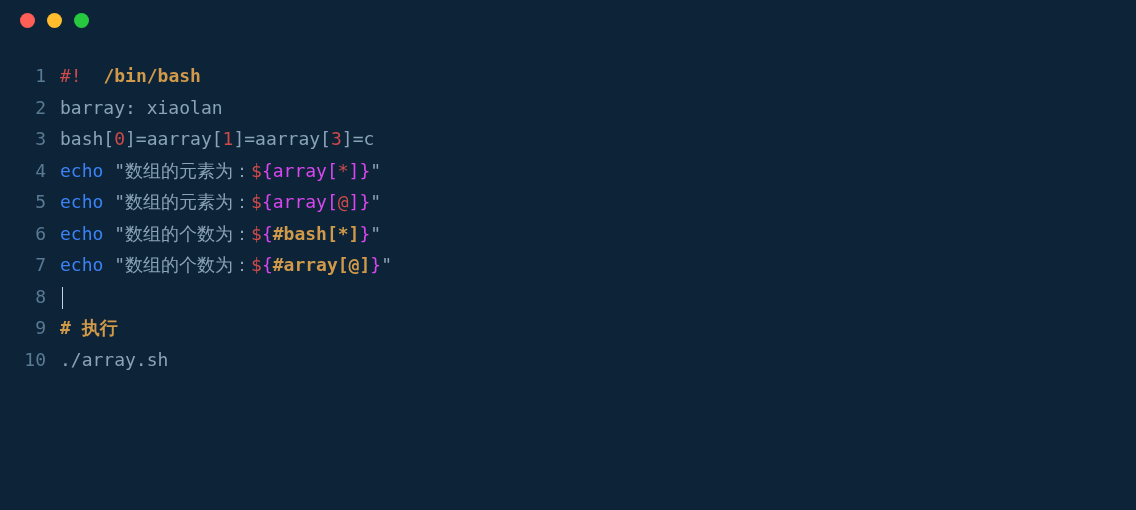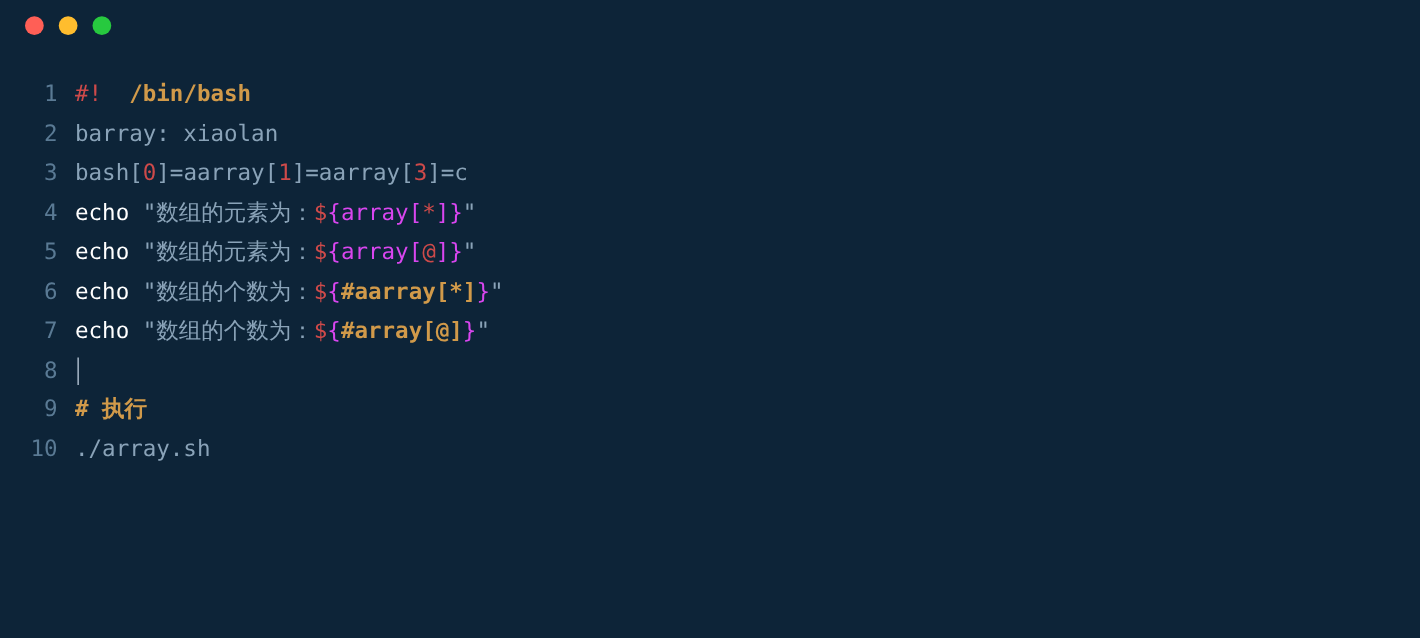--- a/index.html
+++ b/index.html
@@ -44,21 +44,21 @@
       width: 60px;
       text-align: right;
       color: #5a7a94;
       padding-right: 14px;
       flex-shrink: 0;
       user-select: none;
     }
     .code {
       color: #c5d4e3;
     }
-    .c-blue { color: #ffffff; }
+    .c-blue { color: #3b82f6; }
     .c-gray { color: #8aa3b8; }
     .c-orange { color: #d19a4a; font-weight: bold; }
     .c-red { color: #ce4a4a; }
     .c-teal { color: #d946ef; }
     .cursor {
       display: inline-block;
       width: 1px;
       height: 22px;
       background: #c5d4e3;
       vertical-align: middle;
@@ -73,18 +73,18 @@
   <div class="traffic-light tl-yellow"></div>
   <div class="traffic-light tl-green"></div>
 </div>
 
 <div class="editor" id="editor">
     <div class="line"><span class="lineno">1</span><span class="code"><span class="c-red">#!</span><span class="c-orange">  </span><span class="c-orange">/bin/bash</span></span></div>
     <div class="line"><span class="lineno">2</span><span class="code"><span class="c-gray">barray: xiaolan</span></span></div>
     <div class="line"><span class="lineno">3</span><span class="code"><span class="c-gray">bash[</span><span class="c-red">0</span><span class="c-gray">]=aarray[</span><span class="c-red">1</span><span class="c-gray">]=aarray[</span><span class="c-red">3</span><span class="c-gray">]=c</span></span></div>
     <div class="line"><span class="lineno">4</span><span class="code"><span class="c-blue">echo</span><span class="c-gray"> "数组的元素为：</span><span class="c-red">$</span><span class="c-teal">{array[</span><span class="c-red">*</span><span class="c-teal">]}</span><span class="c-gray">"</span></span></div>
     <div class="line"><span class="lineno">5</span><span class="code"><span class="c-blue">echo</span><span class="c-gray"> "数组的元素为：</span><span class="c-red">$</span><span class="c-teal">{array[</span><span class="c-red">@</span><span class="c-teal">]}</span><span class="c-gray">"</span></span></div>
-    <div class="line"><span class="lineno">6</span><span class="code"><span class="c-blue">echo</span><span class="c-gray"> "数组的个数为：</span><span class="c-red">$</span><span class="c-teal">{</span><span class="c-orange">#aarray[*]</span><span class="c-teal">}</span><span class="c-gray">"</span></span></div>
+    <div class="line"><span class="lineno">6</span><span class="code"><span class="c-blue">echo</span><span class="c-gray"> "数组的个数为：</span><span class="c-red">$</span><span class="c-teal">{</span><span class="c-orange">#bash[*]</span><span class="c-teal">}</span><span class="c-gray">"</span></span></div>
     <div class="line"><span class="lineno">7</span><span class="code"><span class="c-blue">echo</span><span class="c-gray"> "数组的个数为：</span><span class="c-red">$</span><span class="c-teal">{</span><span class="c-orange">#array[@]</span><span class="c-teal">}</span><span class="c-gray">"</span></span></div>
     <div class="line"><span class="lineno">8</span><span class="code"><span class="cursor"></span></span></div>
     <div class="line"><span class="lineno">9</span><span class="code"><span class="c-orange"># 执行</span></span></div>
     <div class="line"><span class="lineno">10</span><span class="code"><span class="c-gray">./array.sh</span></span></div>
   </div>
 
 </body></html>

